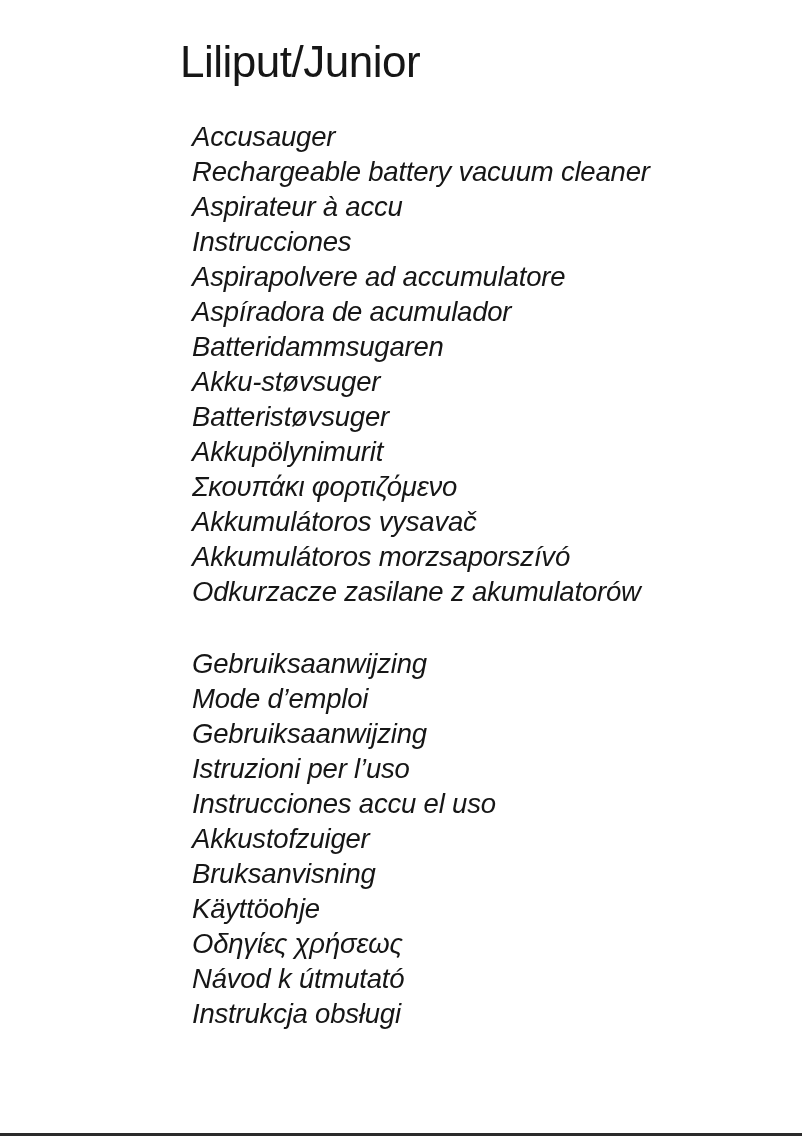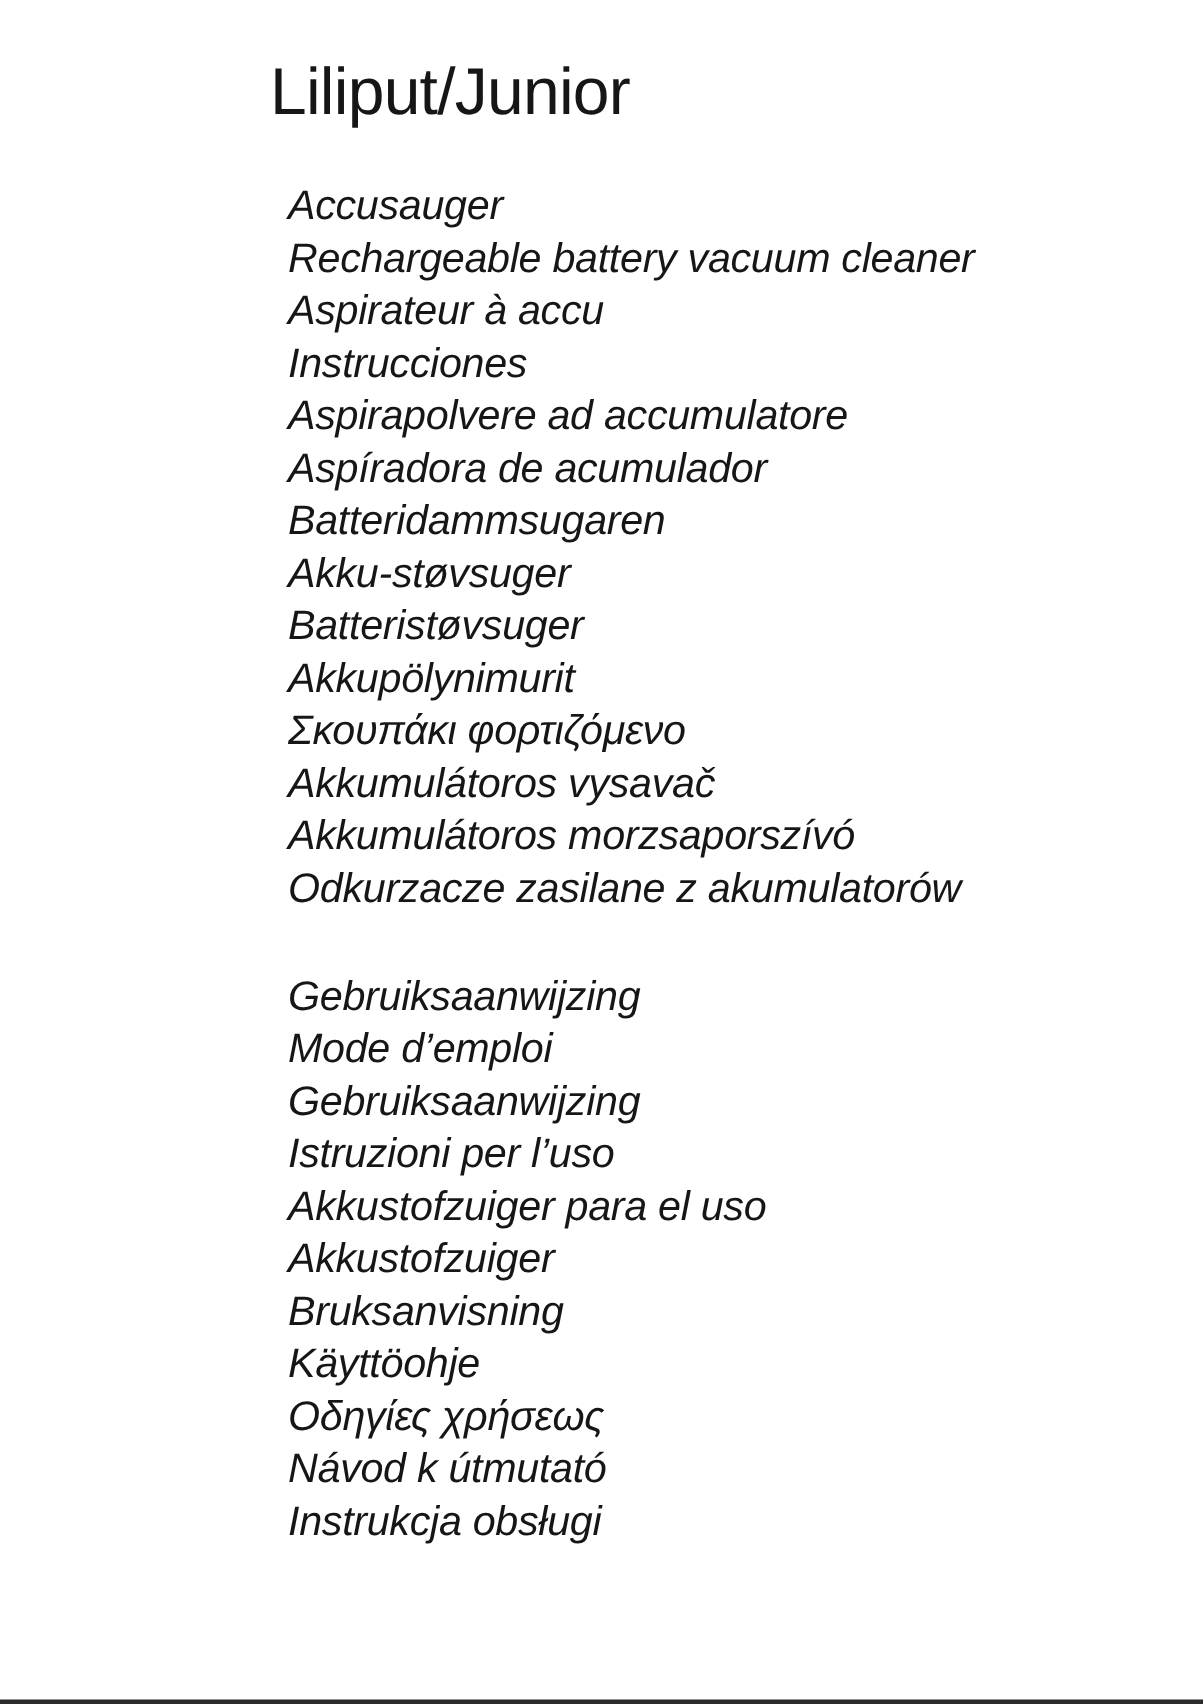--- a/index.html
+++ b/index.html
@@ -33,21 +33,21 @@
   <li>Akkumulátoros vysavač</li>
   <li>Akkumulátoros morzsaporszívó</li>
   <li>Odkurzacze zasilane z akumulatorów</li>
 </ul>
 
 <ul class="list" id="instr">
   <li>Gebruiksaanwijzing</li>
   <li>Mode d’emploi</li>
   <li>Gebruiksaanwijzing</li>
   <li>Istruzioni per l’uso</li>
-  <li>Akkustofzuiger para el uso</li>
+  <li>Instrucciones accu el uso</li>
   <li>Akkustofzuiger</li>
   <li>Bruksanvisning</li>
   <li>Käyttöohje</li>
   <li>Οδηγίες χρήσεως</li>
   <li>Návod k útmutató</li>
   <li>Instrukcja obsługi</li>
 </ul>
 
 <div class="bottom-rule"></div>
 

